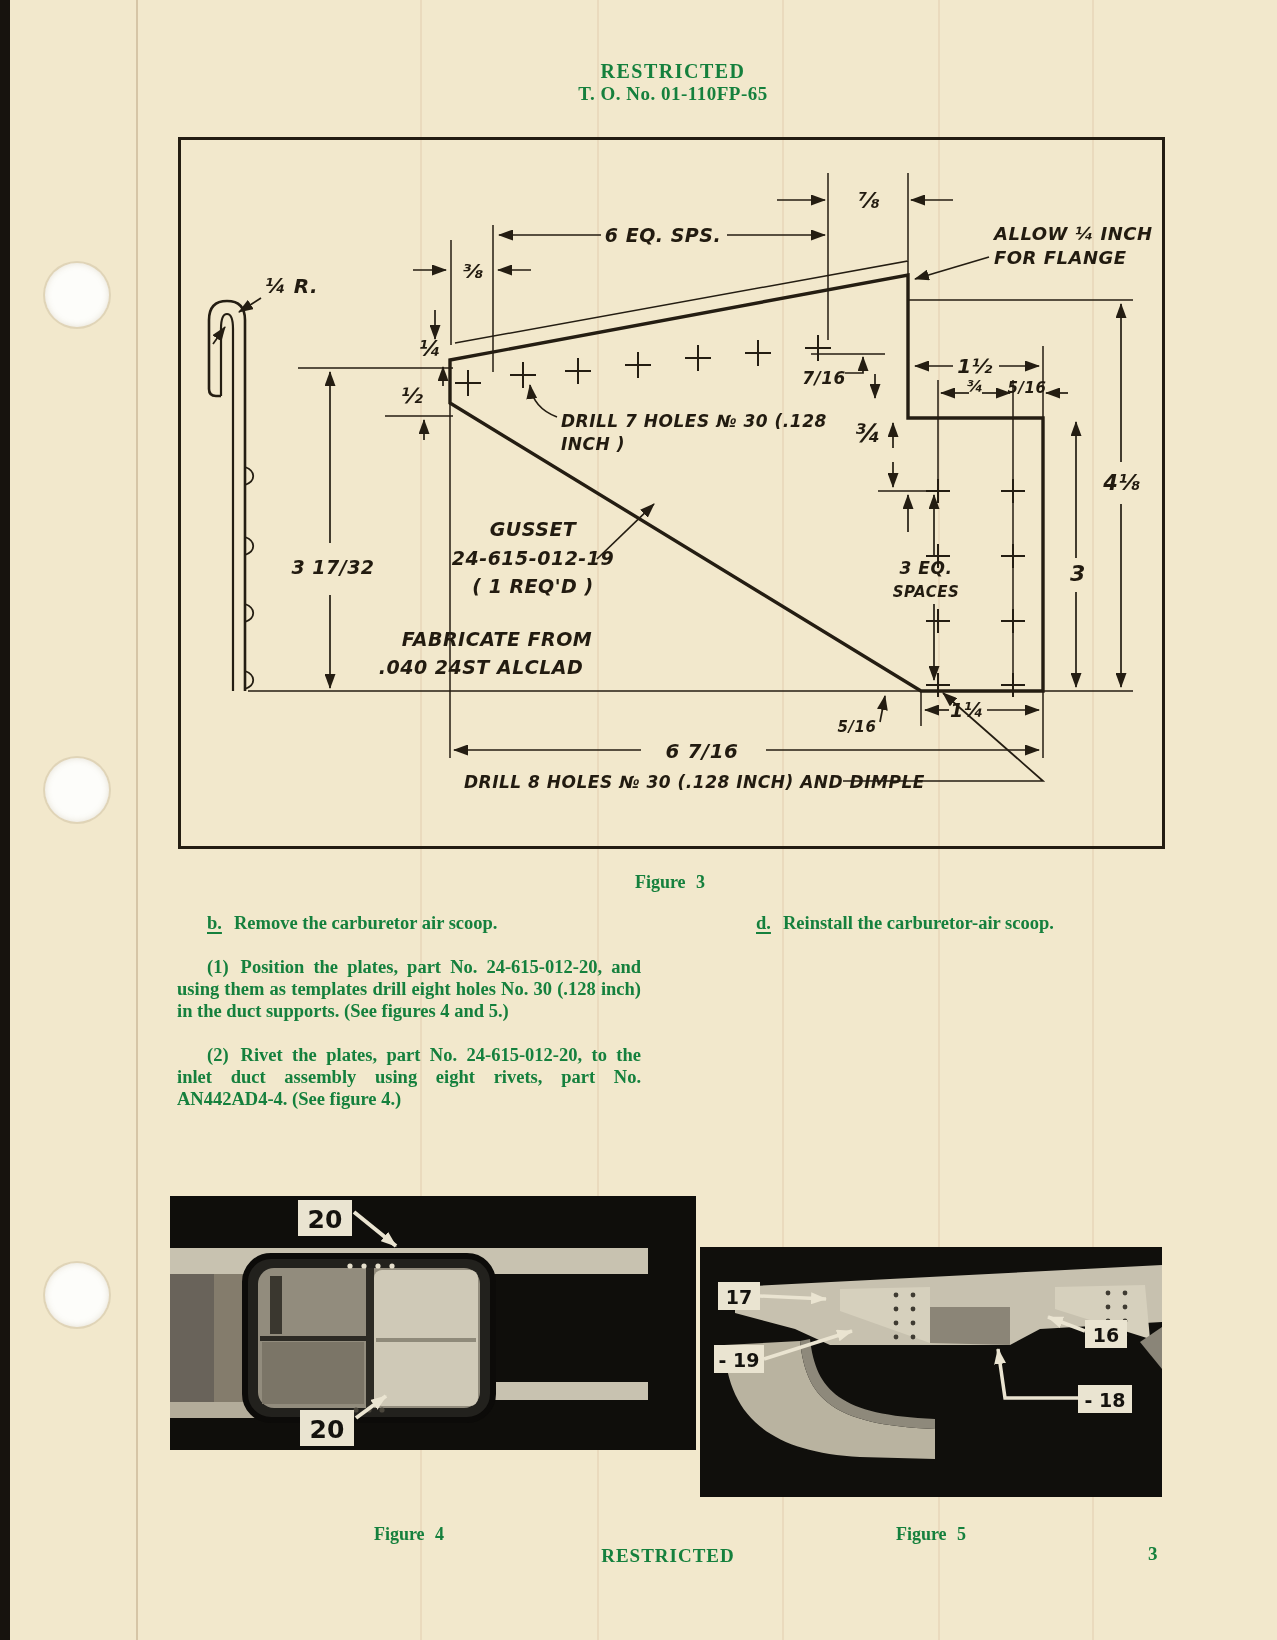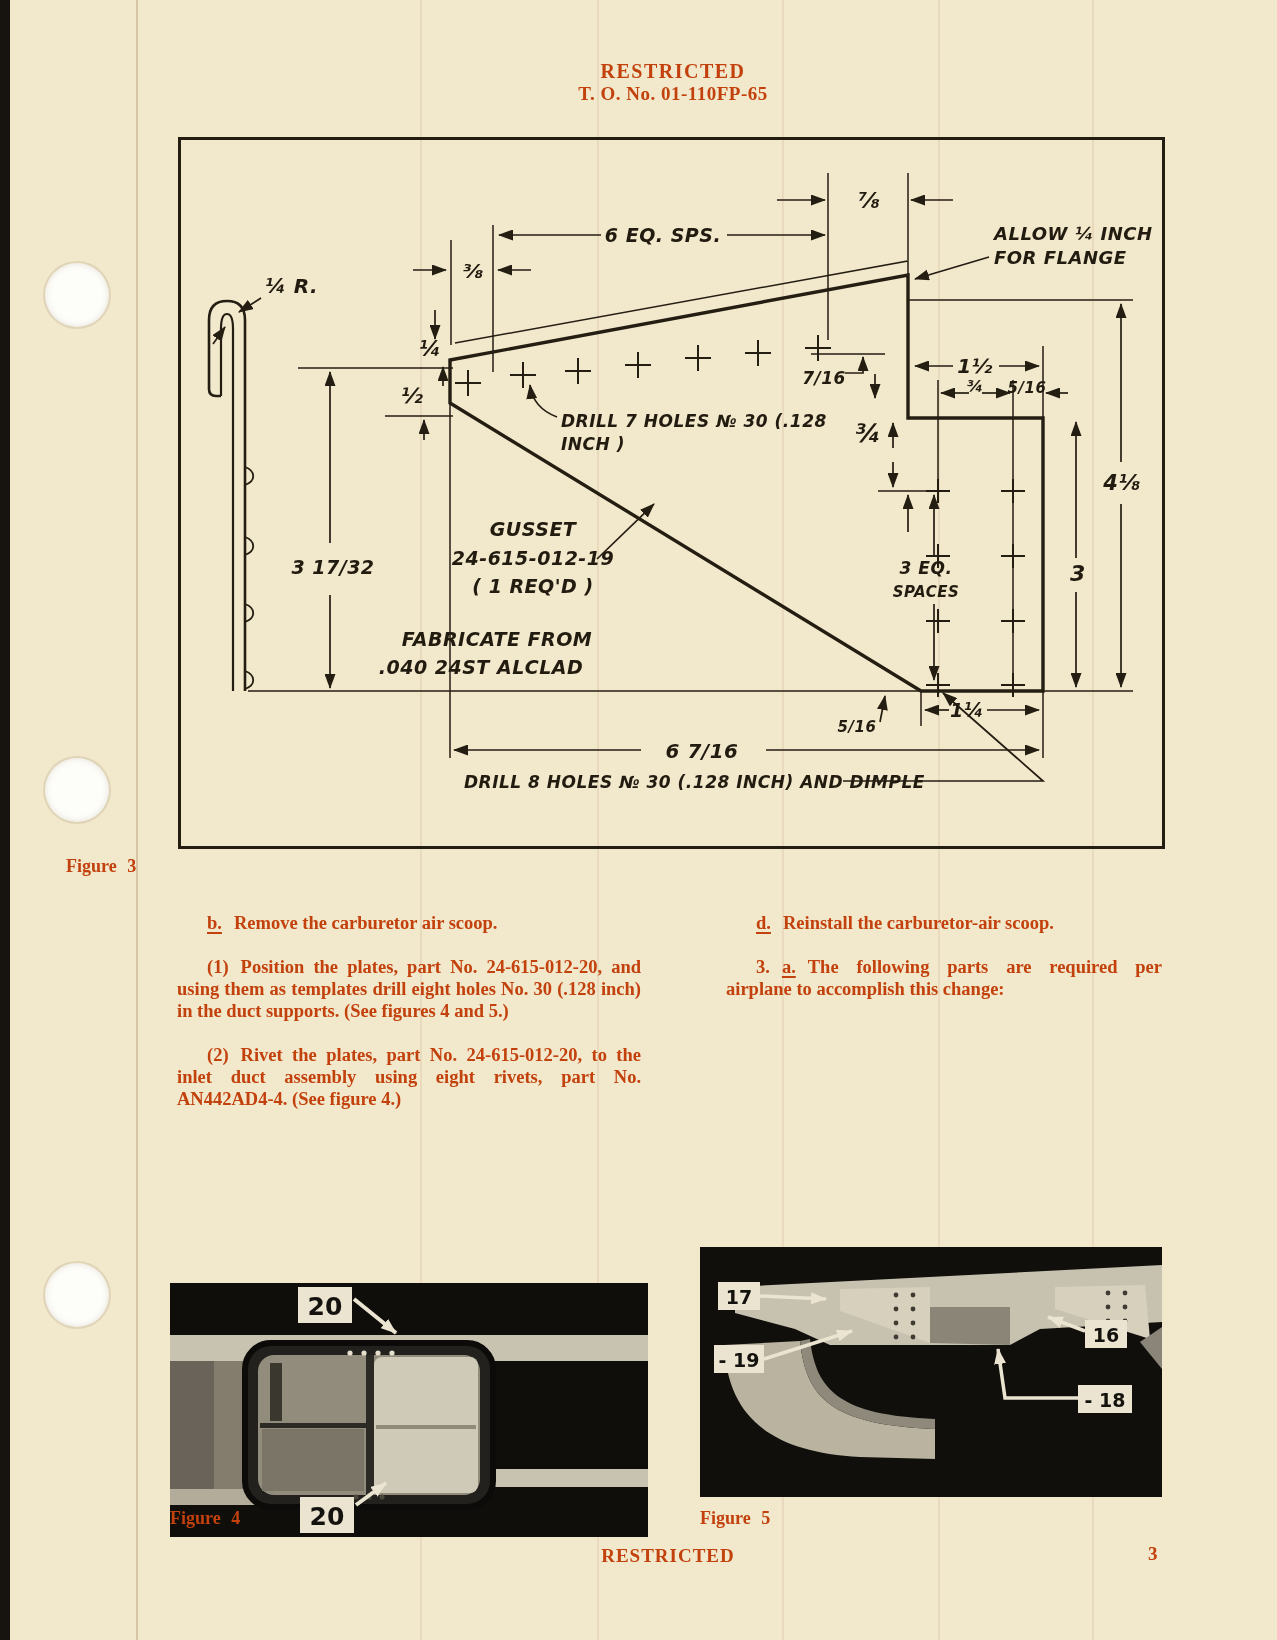--- a/index.html
+++ b/index.html
@@ -1,32 +1,32 @@
 <!DOCTYPE html>
 <html><head>
 <meta charset="utf-8">
 <style>
   html,body{margin:0;padding:0;background:#333029;}
   .page{position:relative;width:1277px;height:1640px;background:#f2e8cc;overflow:hidden;
-        font-family:"Liberation Serif",serif;color:#c2410c;}
+        font-family:"Liberation Serif",serif;color:#15803d;}
   
   .edge-strip{position:absolute;left:0;top:0;width:10px;height:1640px;background:#17130e;}
   .streak{position:absolute;top:0;height:1640px;width:2px;background:rgba(190,150,115,.16);}
   .streak.strong{background:rgba(150,115,80,.30);}
   .punch-hole{position:absolute;width:64px;height:64px;border-radius:50%;background:#fdfdfa;
               box-shadow:0 0 0 2px rgba(120,100,70,.15), inset 0 0 6px rgba(160,140,100,.25);}
   
   .hdr{position:absolute;left:69px;width:1208px;text-align:center;font-weight:bold;}
   .hdr .l1{font-size:20px;letter-spacing:1.5px;}
   .hdr .l2{font-size:19px;letter-spacing:.5px;}
   .ftr{position:absolute;left:64px;width:1208px;text-align:center;font-weight:bold;font-size:19px;letter-spacing:1px;}
   .pgnum{position:absolute;font-weight:bold;font-size:19px;}
   
   .fig3-box{position:absolute;left:178px;top:137px;width:981px;height:706px;border:3px solid #241d12;background:transparent;}
-  .figcap{position:absolute;text-align:left;font-weight:bold;font-size:18px;word-spacing:6px;}
+  .figcap{position:absolute;text-align:center;font-weight:bold;font-size:18px;word-spacing:6px;margin-top:16px;}
   
   .col{position:absolute;font-size:18.5px;line-height:22px;font-weight:bold;text-align:justify;margin-top:7px;}
   .col p{margin:0 0 22px 0;text-indent:30px;}
   .pfx{margin-right:12px;}
   .lead{margin-right:12px;text-decoration:underline;text-decoration-thickness:2px;text-underline-offset:3px;}
   .pfx:empty,.lead:empty{display:none;}
   
   .photo{position:absolute;background:#0f0e0b;}
   
   .ink{stroke:#241d12;fill:none;}
@@ -171,24 +171,23 @@
   <div class="figcap" style="left:66px;top:856px;width:1208px">Figure 3</div>
 
   <div class="col" style="left:177px;top:905px;width:464px">
     <p><span class="lead">b.</span><span>Remove the carburetor air scoop.</span></p>
     <p><span class="pfx">(1)</span><span>Position the plates, part No. 24-615-012-20, and using them as templates drill eight holes No. 30 (.128 inch) in the duct supports. (See figures 4 and 5.)</span></p>
     <p><span class="pfx">(2)</span><span>Rivet the plates, part No. 24-615-012-20, to the inlet duct assembly using eight rivets, part No. AN442AD4-4. (See figure 4.)</span></p>
   </div>
 
   <div class="col" style="left:726px;top:905px;width:436px">
     <p><span class="lead">d.</span><span>Reinstall the carburetor-air scoop.</span></p>
-    <p><span class="pfx">3.</span><span class="lead">a.</span><span>The following parts are required per airplane to accomplish this change:</span></p>
-  </div>
-
-  <div class="photo" style="left:170px;top:1283px;width:478px;height:254px">
+  </div>
+
+  <div class="photo" style="left:170px;top:1196px;width:526px;height:254px">
   <svg width="478" height="254" viewBox="0 0 478 254">
     <defs>
       <marker id="ahw4" markerUnits="userSpaceOnUse" markerWidth="16" markerHeight="12" refX="15" refY="6" orient="auto">
         <path d="M0,0 L16,6 L0,12 Z" fill="#eae4d1"></path>
       </marker>
     </defs>
     <rect x="0" y="0" width="478" height="254" fill="#0f0e0b"></rect>
     <rect x="0" y="52" width="478" height="26" fill="#c8c2b0"></rect>
     <rect x="0" y="78" width="90" height="132" fill="#847c6c"></rect>
     <rect x="0" y="78" width="44" height="132" fill="#69635a"></rect>

